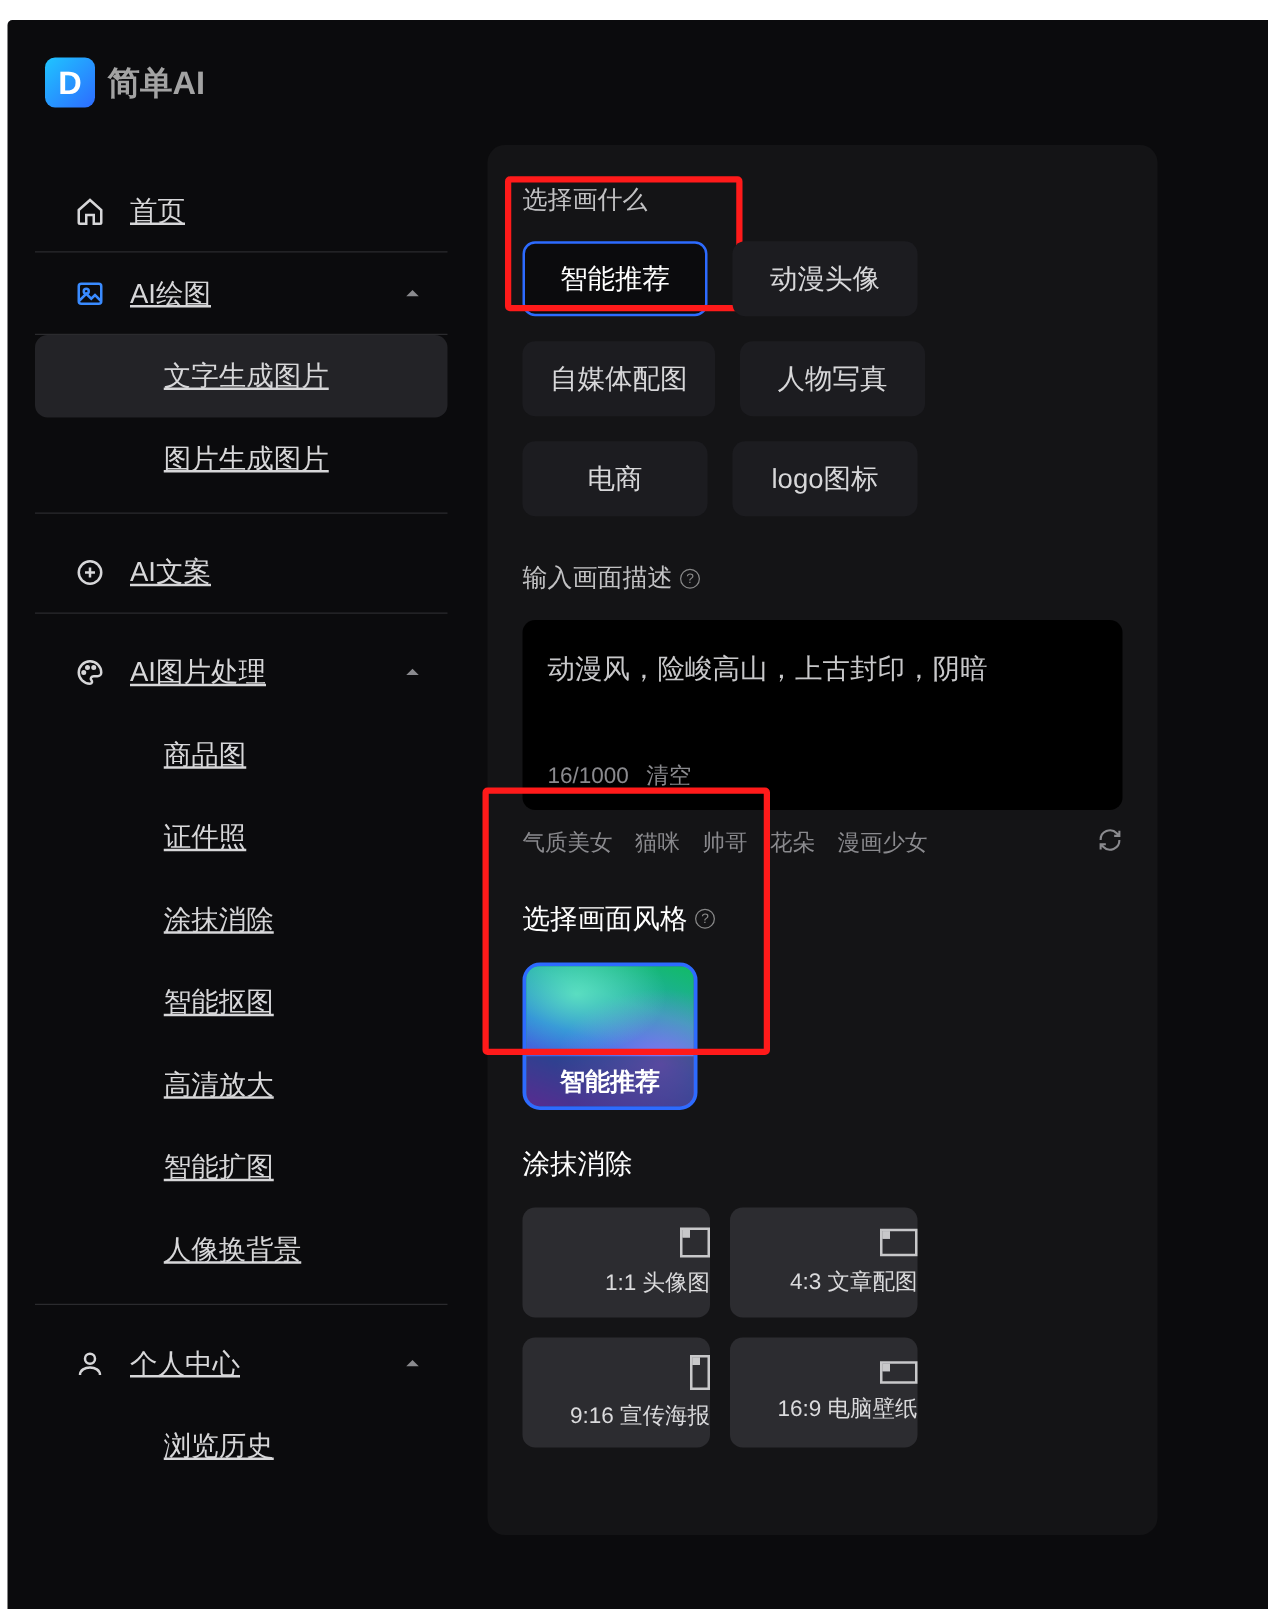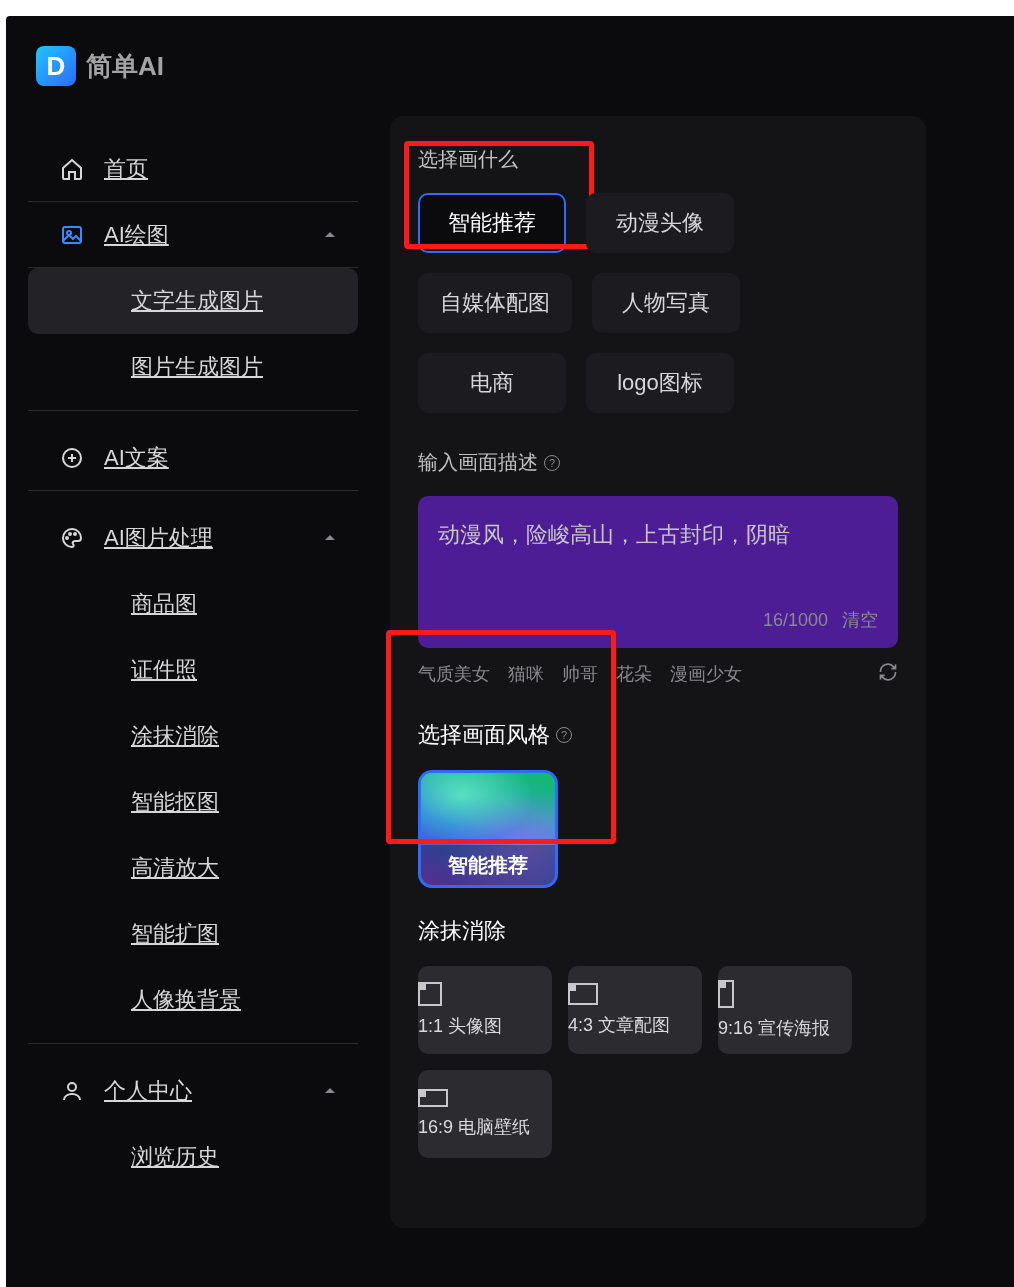--- a/index.html
+++ b/index.html
@@ -78,25 +78,25 @@
     pointer-events:none;
   }
   .highlight1.a { left:-16px; top:-54px; width:190px; height:108px; }
   .highlight2 {
     position:absolute; left:380px; top:614px; width:230px; height:214px;
     border:5px solid #FF1A1A; border-radius:4px; pointer-events:none;
   }
 
   
   .prompt {
-    background:#4c1d95; border-radius:10px; padding:22px 20px 16px;
+    background:#000000; border-radius:10px; padding:22px 20px 16px;
     margin-bottom:14px;
   }
   .prompt-text { font-size:22px; color:#C8C8CA; line-height:1.5; min-height:60px; }
-  .prompt-foot { display:flex; justify-content:flex-end; align-items:center; gap:14px; margin-top:30px; font-size:18px; color:#8A8A8E; }
+  .prompt-foot { display:flex; align-items:center; gap:14px; margin-top:30px; font-size:18px; color:#8A8A8E; }
   .prompt-foot .clear { color:#8A8A8E; cursor:pointer; }
 
   .tags { display:flex; align-items:flex-start; gap:18px; color:#8A8A8E; font-size:18px; margin-bottom:34px; }
   .tags .tag { cursor:pointer; }
   .tags .refresh { margin-left:auto; cursor:pointer; }
 
   
   .style-card {
     width:140px; height:118px; border-radius:14px;
     border:3px solid #2D6BFF; overflow:hidden; position:relative;
@@ -113,23 +113,23 @@
   .style-card-label {
     position:absolute; left:0; right:0; bottom:0; height:40px;
     background:rgba(0,0,0,.35);
     display:flex; align-items:center; justify-content:center;
     font-size:20px; font-weight:600; color:#fff;
   }
 
   
   .ratios { display:flex; flex-wrap:wrap; gap:16px; margin-bottom:30px; }
   .ratio {
-    width:134px; height:88px; border-radius:10px;
+    width:150px; height:88px; border-radius:10px;
     background:#2C2C30; display:flex; flex-direction:column;
-    align-items:flex-start; justify-content:center; gap:8px;
+    align-items:flex-end; justify-content:center; gap:8px;
     font-size:18px; color:#DADADC; cursor:pointer;
   }
   .ratio.selected { background:#141416; border:2px solid #2D6BFF; }
   .ratio .shape {
     border:2px solid #C8C8CA; position:relative;
   }
   .ratio .shape::before,.ratio .shape::after{
     content:""; position:absolute; width:6px; height:6px; background:#C8C8CA;
   }
 

